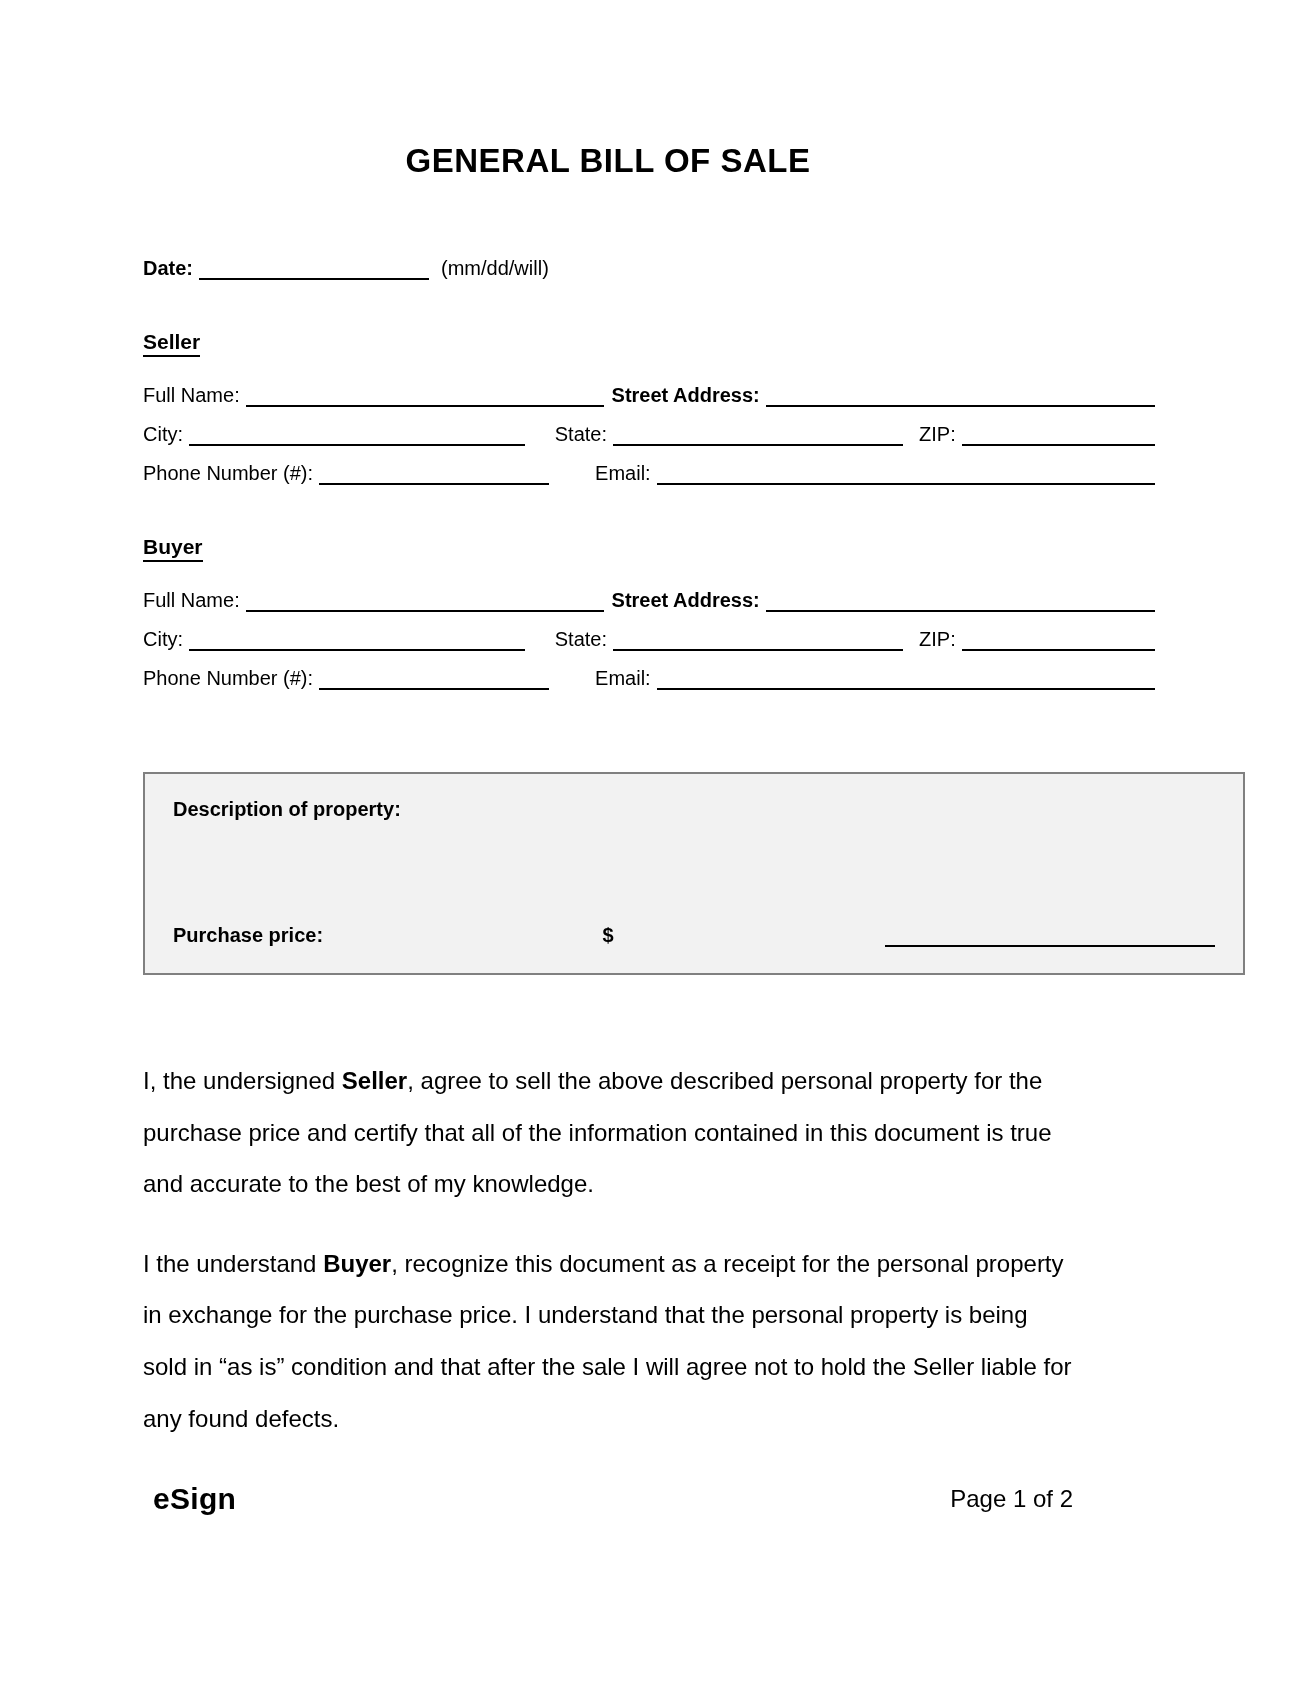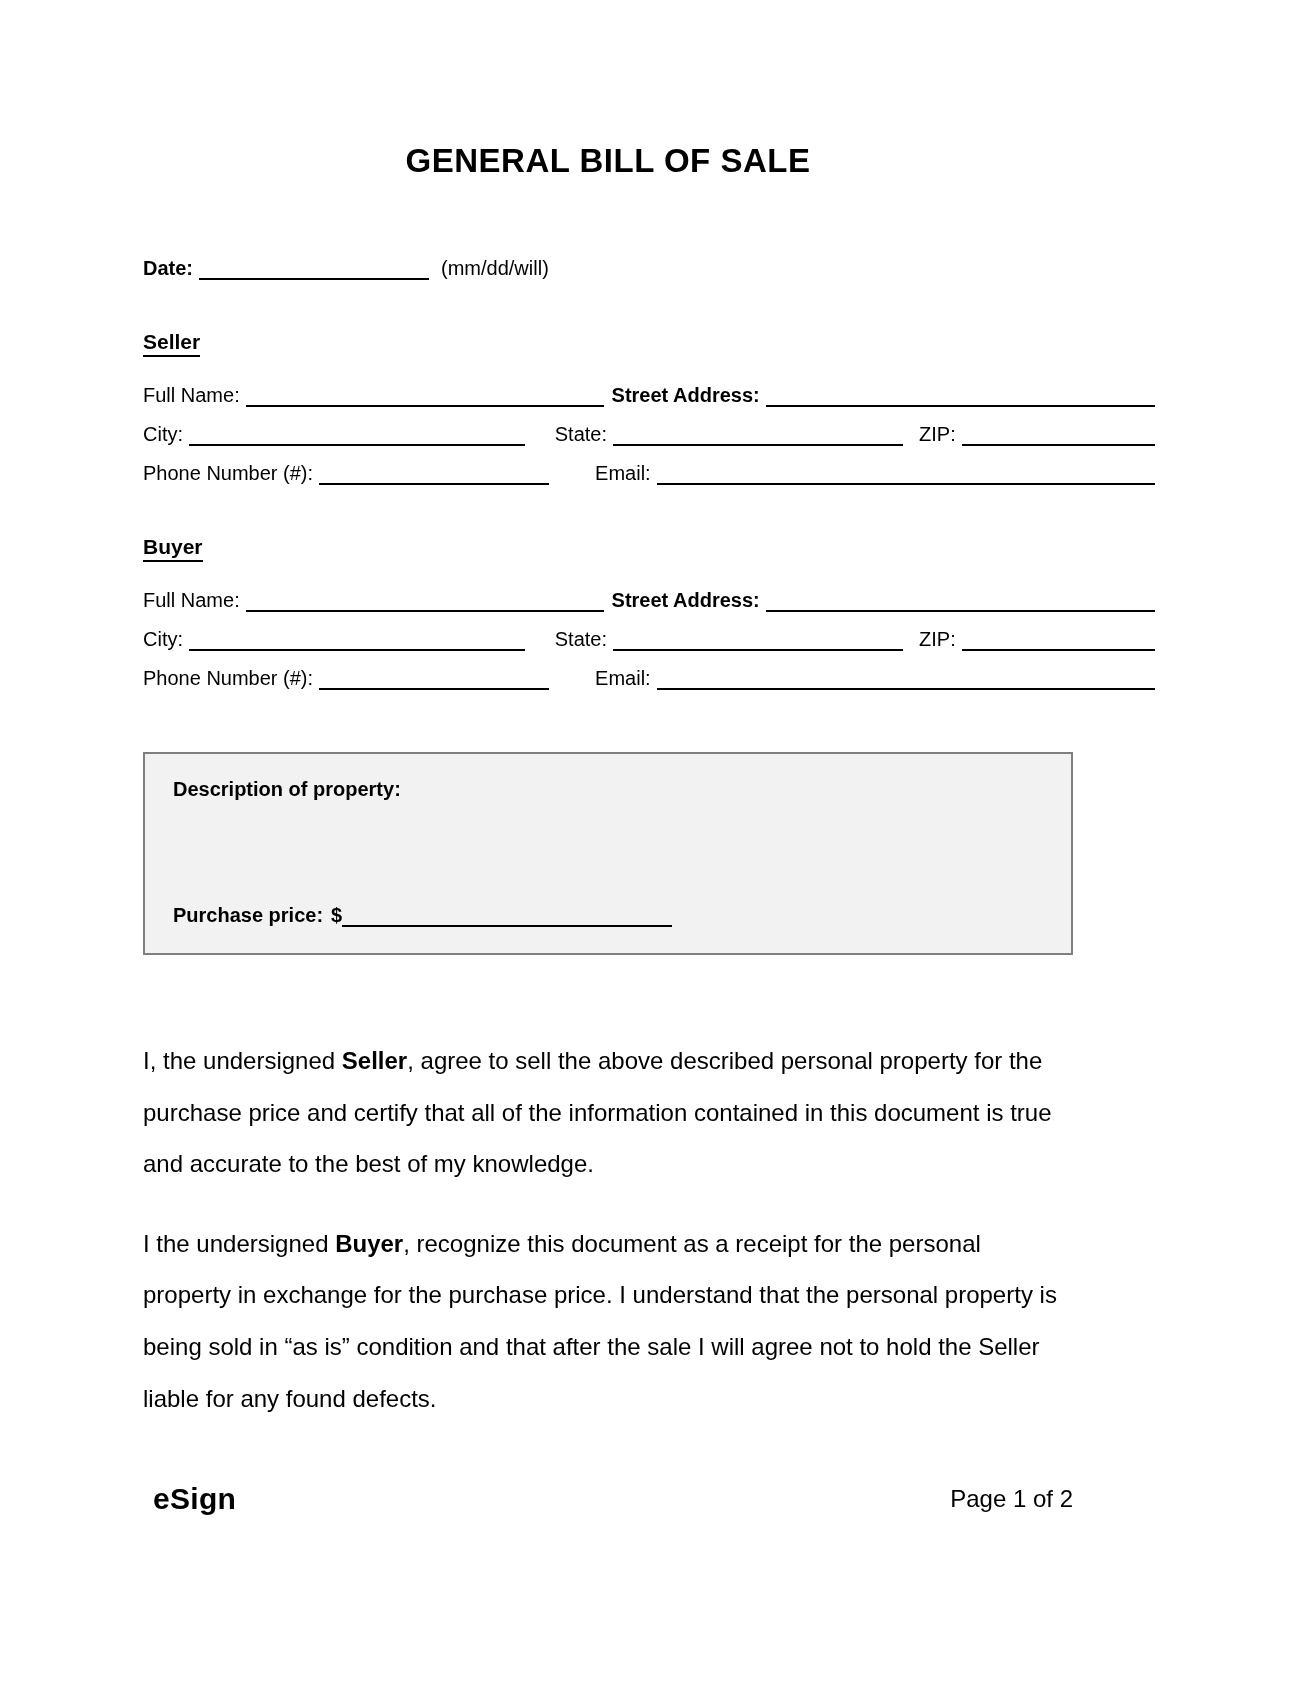--- a/index.html
+++ b/index.html
@@ -73,35 +73,35 @@
     font-size:21px;
     font-weight:700;
   }
   .section-heading .hd{
     display:inline-block;
     border-bottom:2px solid var(--ink);
     padding-bottom:1px;
   }
   .first-row{margin-top:26px;}
   .property-box{
-    margin-top:62px;
-    width:930px;
+    margin-top:82px;
+    width:1102px;
     height:203px;
     background:var(--box-background);
     border:2px solid var(--box-border);
     padding:24px 28px 26px 28px;
     display:flex;
     flex-direction:column;
     justify-content:space-between;
   }
   .box-label{
     font-size:20px;
     font-weight:700;
   }
-  .price-row{margin-top:0;}
+  .price-row{margin-top:0;justify-content:space-between;}
   .statement{
     margin:28px 0 0 0;
     width:930px;
     font-size:24px;
     line-height:2.15;
   }
   .statement-first{margin-top:80px;}
   .footer{
     position:absolute;
     left:143px;
@@ -197,21 +197,21 @@
         <span class="lbl bold ml-8">$</span>
         <span class="fill-line w-330 ml-0"></span>
       </div>
     </div>
 
     <p class="statement statement-first">
       <span>I, the undersigned </span><b>Seller</b><span>, agree to sell the above described personal property for the purchase price and certify that all of the information contained in this document is true and accurate to the best of my knowledge.</span>
     </p>
 
     <p class="statement">
-      <span>I the undersigned </span><b>Buyer</b><span>, recognize this document as a receipt for the personal property in exchange for the purchase price. I understand that the personal property is being sold in “as is” condition and that after the sale I will agree not to hold the Seller liable for any found defects.</span>
+      <span>I the understand </span><b>Buyer</b><span>, recognize this document as a receipt for the personal property in exchange for the purchase price. I understand that the personal property is being sold in “as is” condition and that after the sale I will agree not to hold the Seller liable for any found defects.</span>
     </p>
 
   </div>
 
   <div class="footer">
     <span class="brand">eSign</span>
     <span class="page-num">Page 1 of 2</span>
   </div>
 </div>
 

